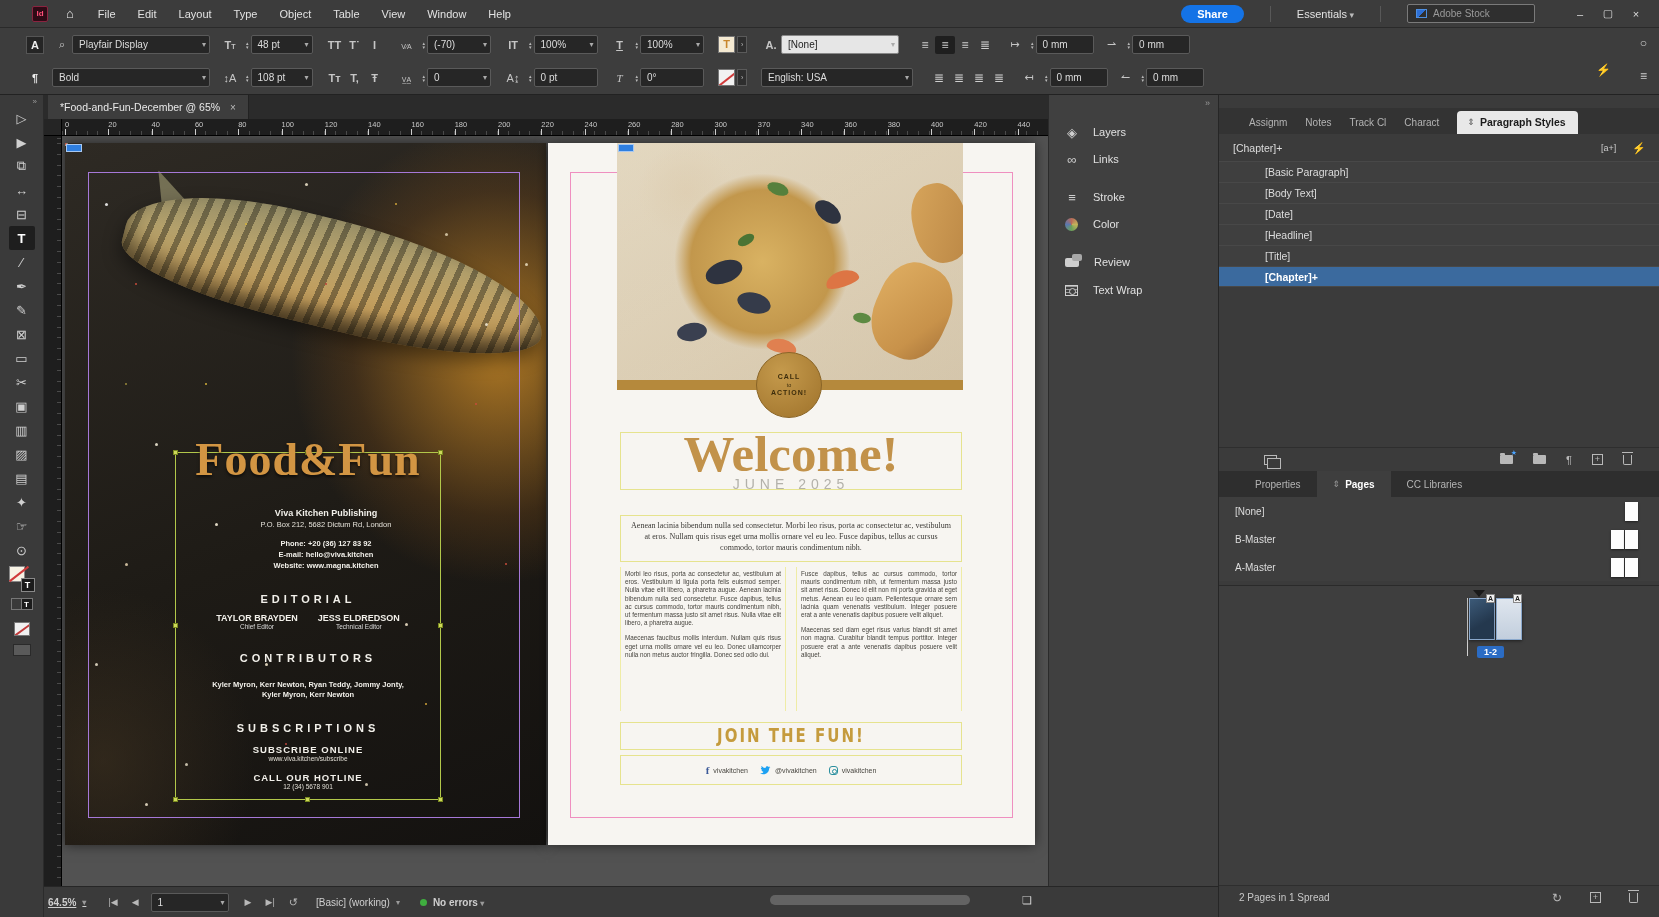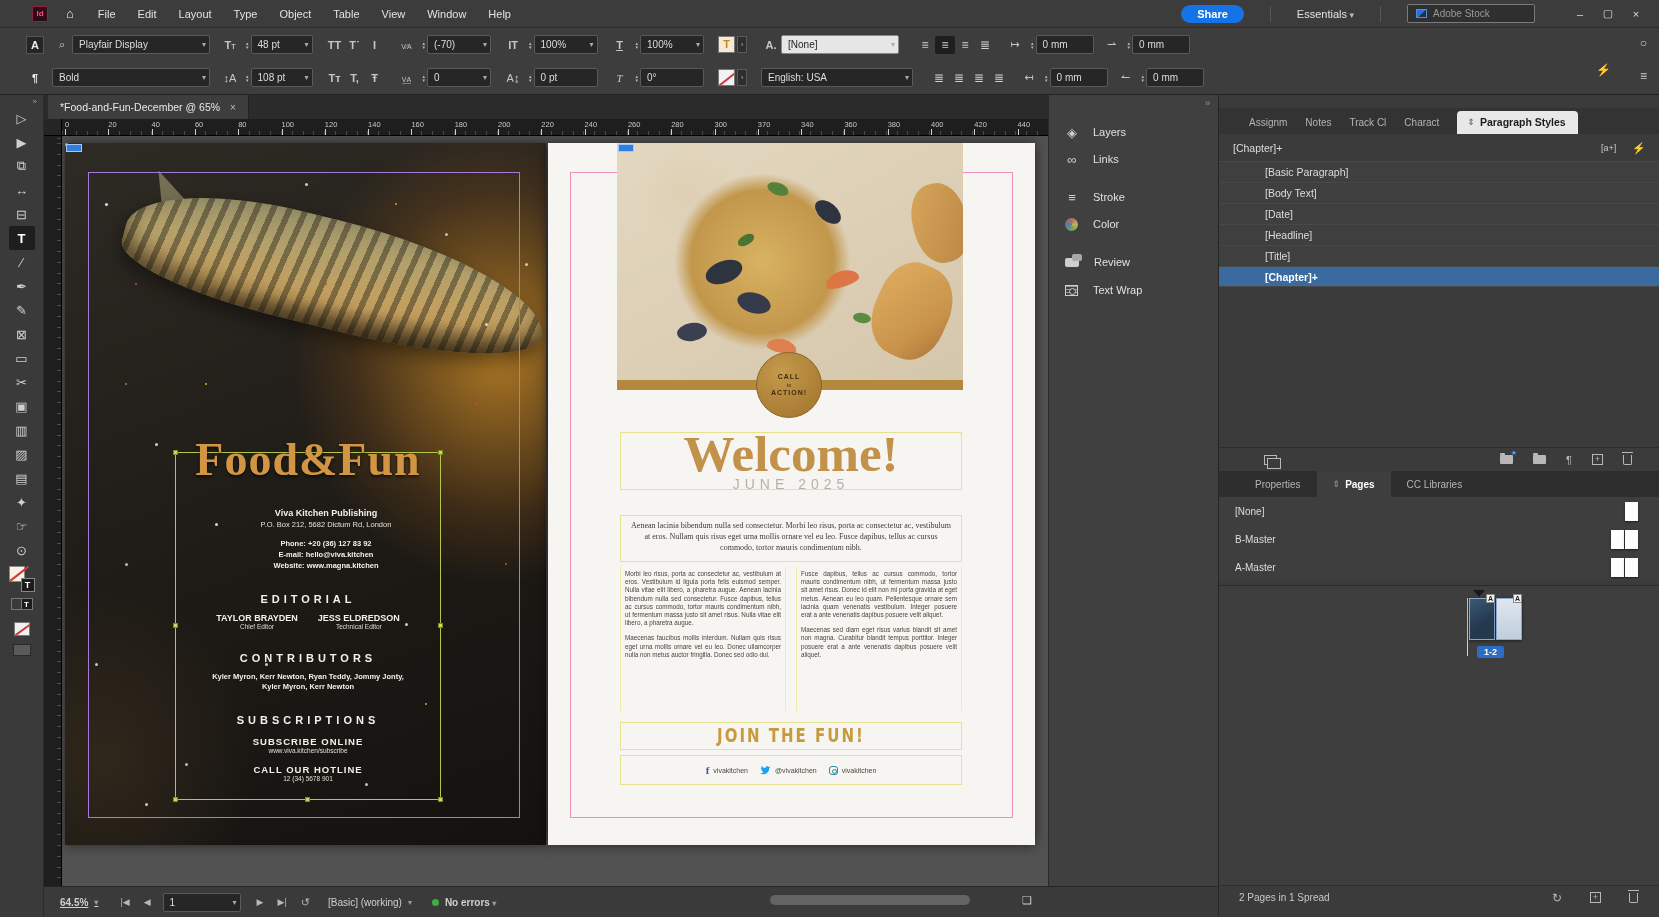--- a/index.html
+++ b/index.html
@@ -93,21 +93,21 @@
   .lp-content{position:absolute;left:110px;top:290px;width:266px;text-align:center;color:#f2f0ea;}
   .mag-title{font-family:"Liberation Serif",serif;font-weight:bold;font-size:46px;color:#d29543;letter-spacing:1px;text-shadow:0 2px 3px rgba(0,0,0,.6);}
   .pub-block{margin-top:22px;line-height:11px;padding-left:36px;}
   .pub-name{font-size:9px;font-weight:bold;}
   .pub-line{font-size:7.5px;color:#e4e1d8;}
   .pub-contact{margin-top:8px;font-size:7.5px;font-weight:bold;line-height:11px;}
   .sec-head{margin-top:22px;font-size:11px;font-weight:bold;letter-spacing:4px;}
   .ed-row{display:flex;justify-content:center;gap:20px;margin-top:8px;}
   .ed-name{font-size:9px;font-weight:bold;}
   .ed-role{font-size:6.5px;color:#ddd;}
-  .contrib{margin-top:8px;font-size:7.5px;font-weight:bold;line-height:10px;}
+  .contrib{margin-top:16px;font-size:7.5px;font-weight:bold;line-height:10px;}
   .sub-big{margin-top:10px;font-size:9.5px;font-weight:bold;letter-spacing:1px;}
   .sub-small{font-size:6.5px;color:#e0ddd4;}
 
   
   #right-page{position:absolute;left:486px;top:7px;width:487px;height:702px;background:#f7f5f1;box-shadow:0 0 12px rgba(0,0,0,.55);overflow:hidden;}
   .rp-margin{position:absolute;left:22px;top:29px;right:22px;bottom:27px;border:1px solid #ef8fc0;}
   .photo-pasta{position:absolute;left:69px;top:0;width:346px;height:247px;overflow:hidden;
     background:radial-gradient(circle 110px at 42% 48%,#d9b262,#c2974c 65%,rgba(200,160,90,.25) 80%),
     radial-gradient(circle 70px at 20% 20%,#e6dfd2,transparent 70%),
     linear-gradient(150deg,#eceae2,#e2ddd2 60%,#d8d2c6);}
@@ -205,21 +205,21 @@
   .spd-left{left:250px;background:linear-gradient(150deg,#3c5a78,#24384e 60%);}
   .spd-right{left:277px;background:linear-gradient(#dfe6ee,#c2cedd);}
   .a-mark{position:absolute;top:-5px;right:-1px;width:9px;height:9px;background:#f2f2f2;border:1px solid #888;color:#222;font-size:7px;line-height:8px;text-align:center;font-weight:bold;}
   .spread-label{position:absolute;left:258px;top:60px;background:#2b6cc4;color:#fff;font-size:9px;font-weight:bold;padding:1px 7px;border-radius:2px;}
   .pages-footer{position:absolute;left:0;bottom:8px;width:441px;height:24px;display:flex;align-items:center;border-top:1px solid #2e2e2e;}
   .pages-count{margin-left:20px;font-size:10px;color:#c8c8c8;}
   .pf-icons{margin-left:auto;display:flex;gap:28px;margin-right:22px;align-items:center;color:#b8b8b8;font-size:12px;}
 
   
   #statusbar{position:absolute;left:44px;top:886px;width:1174px;height:31px;background:#3a3a3a;border-top:1px solid #262626;display:flex;align-items:center;font-size:10px;color:#cfcfcf;}
-  .sb-zoom{margin-left:16px;display:flex;align-items:center;gap:6px;font-weight:bold;text-decoration:underline;}
+  .sb-zoom{margin-left:4px;display:flex;align-items:center;gap:6px;font-weight:bold;text-decoration:underline;}
   .sb-zoom::after{content:"▾";font-size:8px;color:#9a9a9a;}
   .sb-nav{color:#b8b8b8;font-size:9px;margin-left:14px;}
   .sb-pagefld{margin-left:12px;width:78px;}
   .sb-preflight{display:flex;align-items:center;gap:6px;margin-left:18px;}
   .sb-preflight::after{content:"▾";font-size:8px;color:#9a9a9a;}
   .err-dot{width:7px;height:7px;border-radius:50%;background:#3fae3f;margin-left:20px;}
   .sb-err{margin-left:6px;font-weight:bold;}
   .sb-err::after{content:"  ▾";font-size:8px;color:#9a9a9a;}
   .hthumb{position:absolute;left:726px;top:8px;width:200px;height:10px;background:#636363;border-radius:5px;}
   .sb-doc-ic{position:absolute;left:978px;top:7px;color:#cfcfcf;font-size:11px;}

